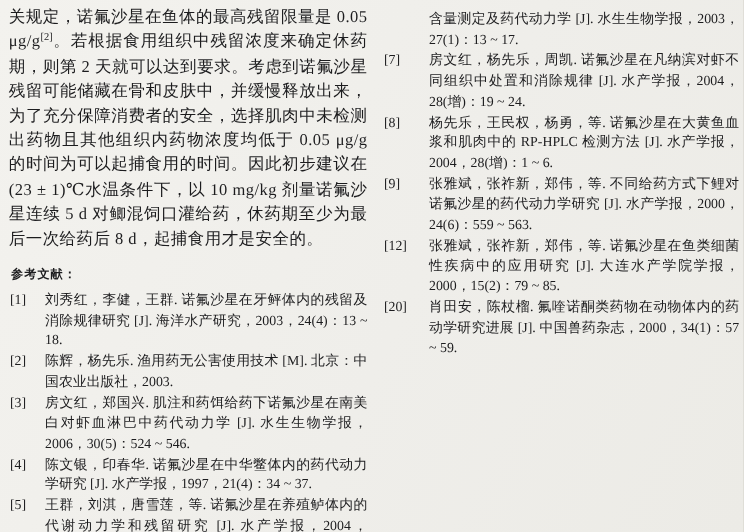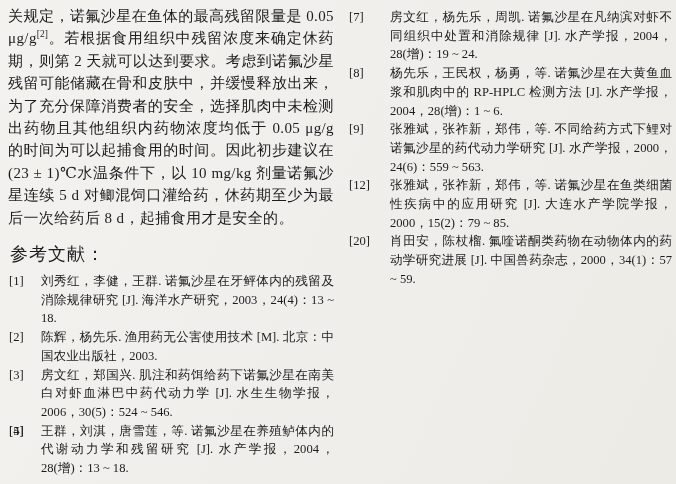--- a/index.html
+++ b/index.html
@@ -33,22 +33,22 @@
   }
   .para .sup {
     font-size: 9.5px;
     line-height: 0;
     vertical-align: 6px;
     letter-spacing: 0;
   }
 
   .ref-heading {
     margin: 13px 0 6px 2px;
-    font-size: 18px;
-    font-weight: normal;
+    font-size: 11px;
+    font-weight: bold;
     letter-spacing: 1px;
   }
 
   .refs {
     font-size: 12.6px;
     line-height: 18.7px;
     text-align: justify;
   }
   .ref {
     position: relative;
@@ -83,32 +83,34 @@
       <div class="ref">
         <span class="ref-label">[2]</span>
         <span class="ref-text">陈辉，杨先乐. 渔用药无公害使用技术 [M]. 北京：中国农业出版社，2003.</span>
       </div>
       <div class="ref">
         <span class="ref-label">[3]</span>
         <span class="ref-text">房文红，郑国兴. 肌注和药饵给药下诺氟沙星在南美白对虾血淋巴中药代动力学 [J]. 水生生物学报，2006，30(5)：524 ~ 546.</span>
       </div>
       <div class="ref">
         <span class="ref-label">[4]</span>
+        <span class="ref-text">陈文银，印春华. 诺氟沙星在中华鳖体内的药代动力学研究 [J]. 水产学报，1997，21(4)：34 ~ 37.</span>
       </div>
       <div class="ref">
         <span class="ref-label">[5]</span>
         <span class="ref-text">王群，刘淇，唐雪莲，等. 诺氟沙星在养殖鲈体内的代谢动力学和残留研究 [J]. 水产学报，2004，28(增)：13 ~ 18.</span>
       </div>
 
     </div>
   </div>
 
   <div class="col col-right">
     <div class="refs">
 
+      <div class="ref-cont">含量测定及药代动力学 [J]. 水生生物学报，2003，27(1)：13 ~ 17.</div>
 
       <div class="ref">
         <span class="ref-label">[7]</span>
         <span class="ref-text">房文红，杨先乐，周凯. 诺氟沙星在凡纳滨对虾不同组织中处置和消除规律 [J]. 水产学报，2004，28(增)：19 ~ 24.</span>
       </div>
       <div class="ref">
         <span class="ref-label">[8]</span>
         <span class="ref-text">杨先乐，王民权，杨勇，等. 诺氟沙星在大黄鱼血浆和肌肉中的 RP-HPLC 检测方法 [J]. 水产学报，2004，28(增)：1 ~ 6.</span>
       </div>
       <div class="ref">

